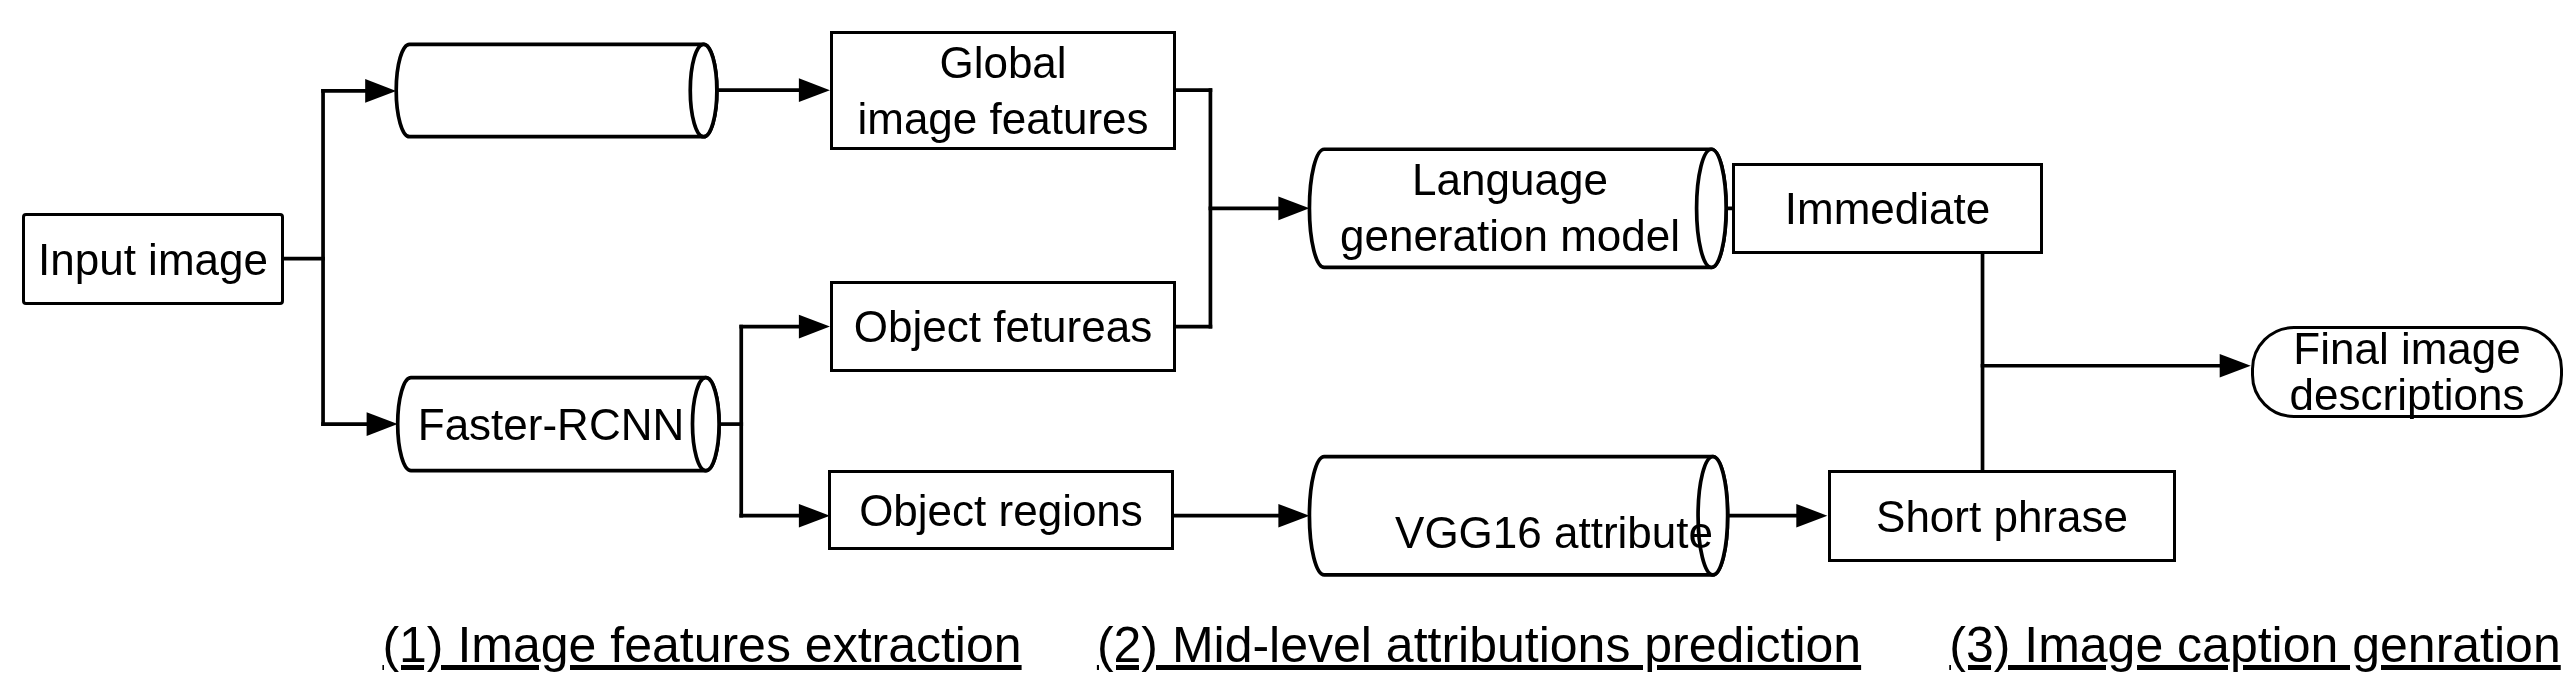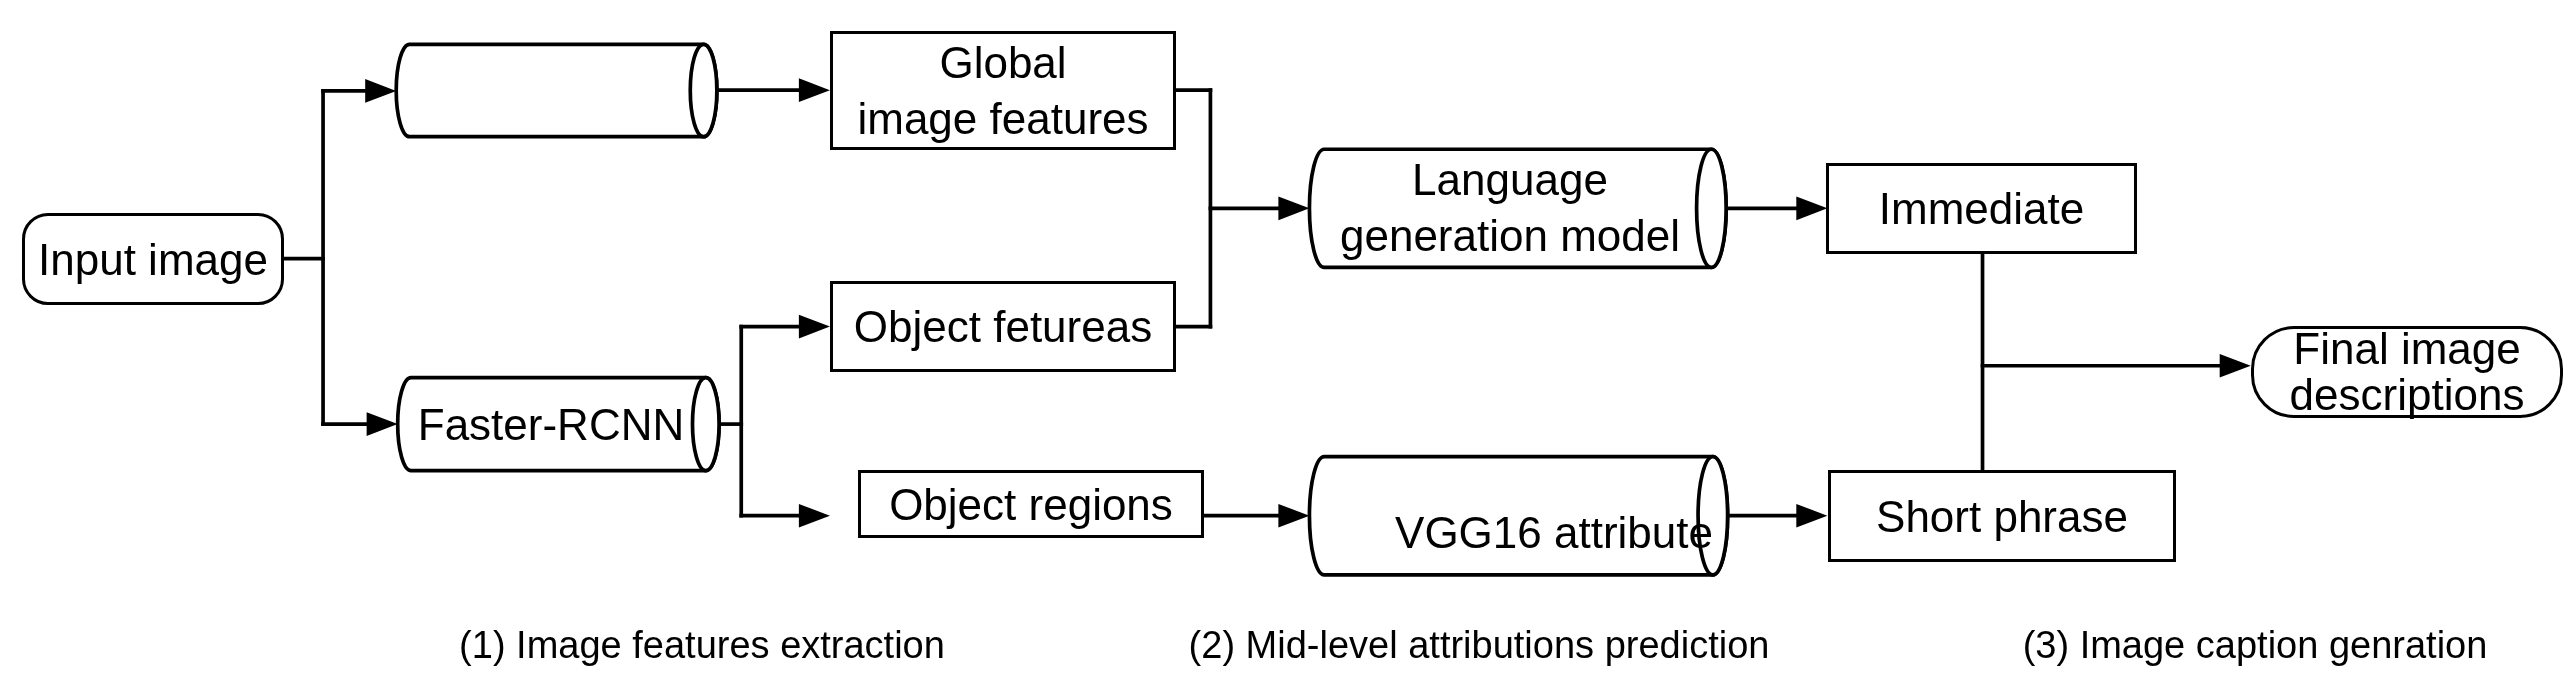--- a/index.html
+++ b/index.html
@@ -23,31 +23,32 @@
     flex-direction: column;
     align-items: center;
     justify-content: center;
     text-align: center;
     font-size: 44px;
     line-height: 49px;
     background: #ffffff;
     white-space: nowrap;
   }
   .rect-node   { border: 3.7px solid #000000; }
-  .round-node  { border: 3.7px solid #000000; border-radius: 26px; }
+  .round-node  { border: 3.7px solid #000000; border-radius: 4px; }
   .pill-node   { border: 3.7px solid #000000; border-radius: 43px; }
   .cyl-label   { background: transparent; }
   .lh-tight span { display: block; line-height: 46px; }
   .lh-norm  span { display: block; line-height: 56px; }
   .caption {
     position: absolute;
-    font-size: 38px;
+    font-size: 50px;
     line-height: 41px;
     white-space: nowrap;
     transform: translateX(-50%);
+    text-decoration: underline;
   }
 </style>
 </head>
 <body>
 
 <div id="stage">
 
   <svg id="connector-layer" width="2576" height="696" viewBox="0 0 3484 942" xmlns="http://www.w3.org/2000/svg">
 
     <path class="edge" d="M 384 350 L 436 350"></path>
@@ -104,25 +105,25 @@
 
   <div class="node rect-node lh-norm" style="left:830px; top:31px; width:346px; height:119px;text-align:center;">
     <span>Global</span>
     <span>image features</span>
   </div>
 
   <div class="node rect-node" style="left:830px; top:281px; width:346px; height:91px;">
     <span>Object fetureas</span>
   </div>
 
-  <div class="node rect-node" style="left:858px; top:470px; width:346px; height:68px;">
+  <div class="node rect-node" style="left:828px; top:470px; width:346px; height:80px;">
     <span>Object regions</span>
   </div>
 
-  <div class="node rect-node lh-tight" style="left:1826px; top:163px; width:311px; height:91px;">
+  <div class="node rect-node lh-tight" style="left:1732px; top:163px; width:311px; height:91px;">
     <span>Immediate</span>
   </div>
 
   <div class="node rect-node" style="left:1828px; top:470px; width:348px; height:92px;">
     <span>Short phrase</span>
   </div>
 
   <div class="node pill-node lh-tight" style="left:2251px; top:326px; width:312px; height:92px;">
     <span>Final image</span>
     <span>descriptions</span>

